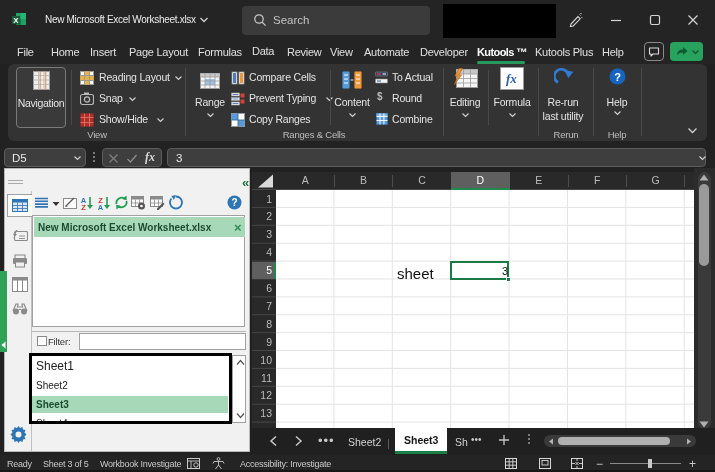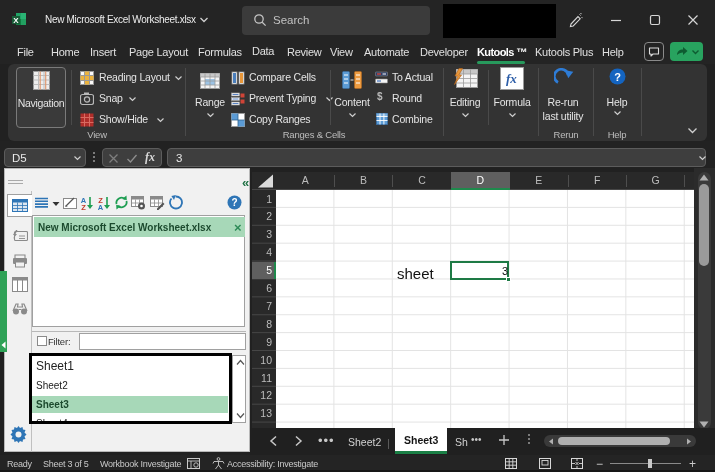--- a/index.html
+++ b/index.html
@@ -493,21 +493,21 @@
   <div class="txt" style="left:100px;top:4px">Workbook Investigate</div>
   <svg class="abs" style="left:187px;top:3px" width="13" height="11" viewBox="0 0 13 11">
     <rect x="0.5" y="0.5" width="12" height="10" fill="none" stroke="#c9c9c9"></rect>
     <path d="M0.5 3 H12.5 M4 3 V10.5" stroke="#c9c9c9" stroke-width="0.9"></path>
     <circle cx="9" cy="7" r="2.2" fill="none" stroke="#c9c9c9" stroke-width="0.9"></circle>
   </svg>
   <svg class="abs" style="left:212px;top:2px" width="13" height="13" viewBox="0 0 13 13">
     <circle cx="6.5" cy="2" r="1.4" fill="none" stroke="#c9c9c9" stroke-width="0.9"></circle>
     <path d="M2 4.5 L11 4.5 M6.5 4 V8 M6.5 8 L3.5 12 M6.5 8 L9.5 12 M2 4.5 L1 6.5 M11 4.5 L12 6.5" stroke="#c9c9c9" stroke-width="0.9" fill="none"></path>
   </svg>
-  <div class="txt" style="left:227px;top:4px">Accessibility: Investigate</div>
+  <div class="txt" style="left:240px;top:4px">Accessibility: Investigate</div>
   <svg class="abs" style="left:505px;top:3px" width="12" height="11" viewBox="0 0 12 11">
     <rect x="0.5" y="0.5" width="11" height="10" fill="none" stroke="#d8d8d8"></rect>
     <path d="M0.5 3.8 H11.5 M0.5 7.2 H11.5 M4.2 0.5 V10.5 M7.8 0.5 V10.5" stroke="#d8d8d8" stroke-width="0.9"></path>
   </svg>
   <svg class="abs" style="left:539px;top:3px" width="12" height="11" viewBox="0 0 12 11">
     <rect x="0.5" y="0.5" width="11" height="10" fill="none" stroke="#d8d8d8"></rect>
     <rect x="3" y="2.5" width="6" height="4.5" fill="none" stroke="#d8d8d8" stroke-width="0.9"></rect>
   </svg>
   <svg class="abs" style="left:571px;top:3px" width="12" height="11" viewBox="0 0 12 11">
     <rect x="0.5" y="0.5" width="11" height="10" fill="none" stroke="#d8d8d8"></rect>

